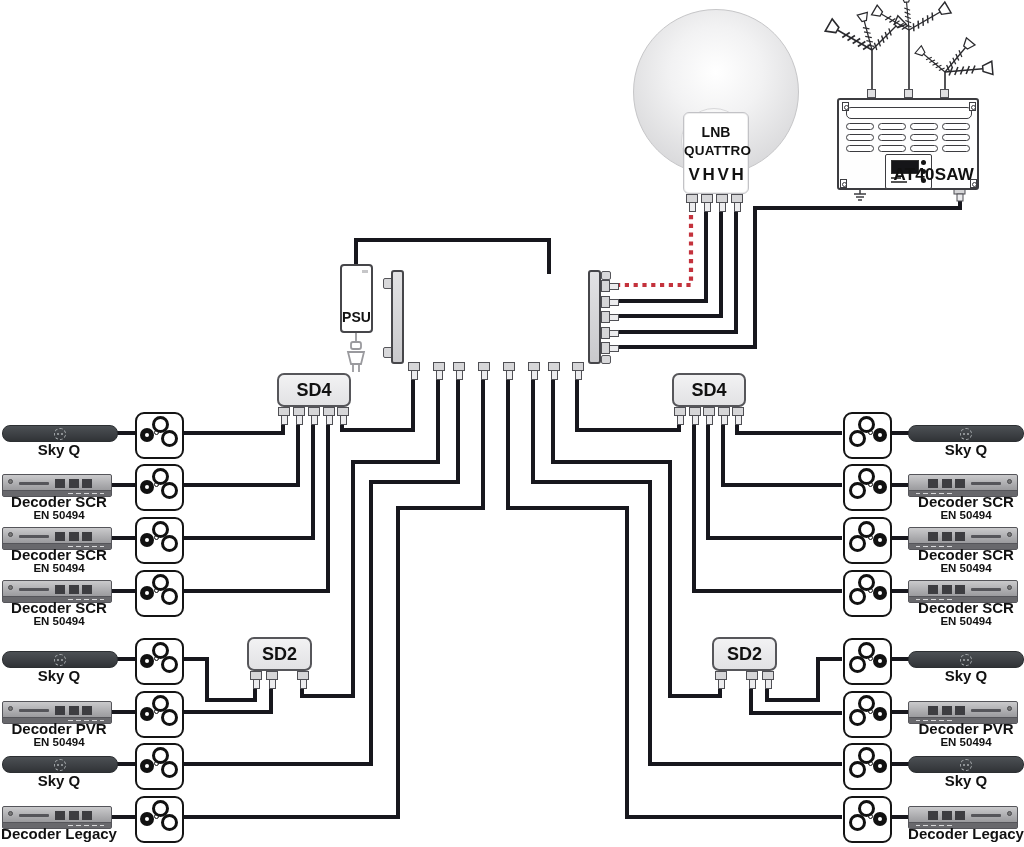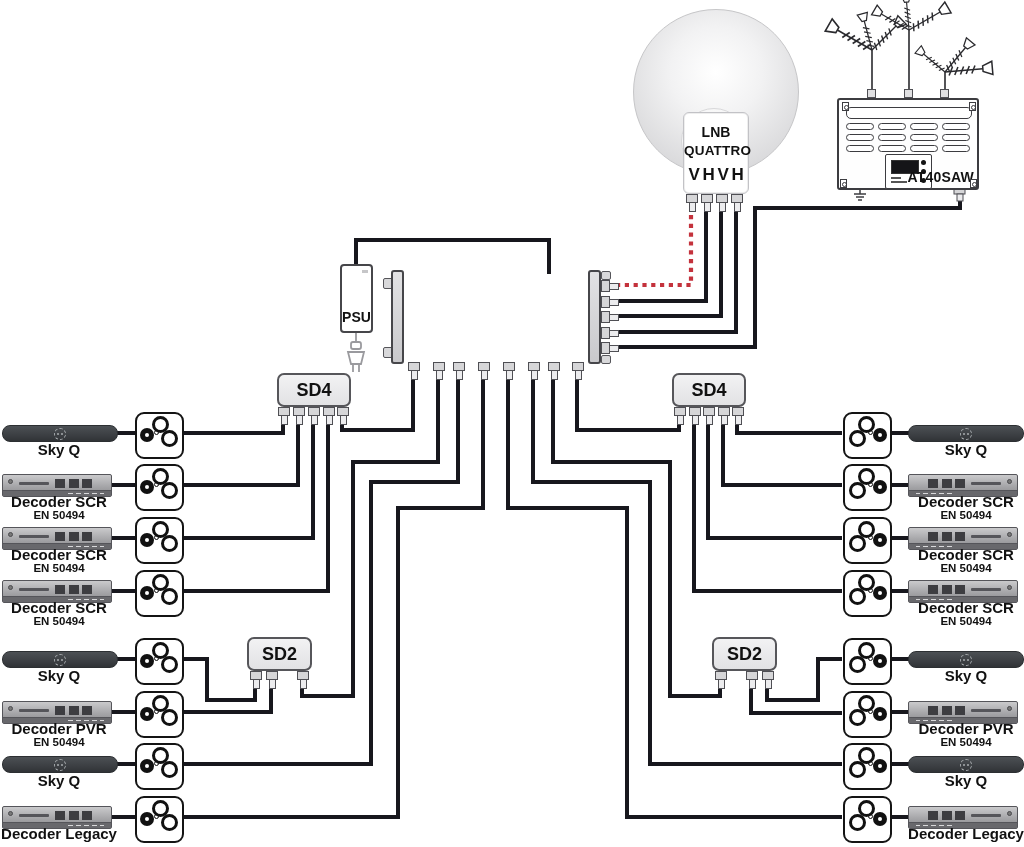--- a/index.html
+++ b/index.html
@@ -50,21 +50,21 @@
 
   
   .amp{background:#fefefe;border:2px solid #3c3c40;border-radius:3px;}
   .amp .slotwide{position:absolute;left:7px;top:7px;width:124px;height:10px;border:1.5px solid #3c3c40;border-radius:5px;background:#fff;}
   .amp .vrow{position:absolute;left:7px;height:7px;display:flex;gap:4px;}
   .amp .vrow i{display:block;width:28px;height:7px;border:1.2px solid #3c3c40;border-radius:3.5px;background:#fff;box-sizing:border-box;}
   .amp .panel{position:absolute;left:46px;top:54px;width:45px;height:33px;border:1.5px solid #3c3c40;border-radius:2px;background:#fff;}
   .amp .lcd{position:absolute;left:5px;top:5px;width:26px;height:12px;background:#151518;border:1px solid #333;}
   .amp .btn{position:absolute;left:35px;width:5px;height:5px;border-radius:50%;background:#141414;}
   .amp .micro{position:absolute;left:5px;width:10px;height:1.5px;background:#555;}
-  .amp .brand{position:absolute;right:3px;bottom:3px;font-weight:bold;font-size:14px;letter-spacing:.2px;}
+  .amp .brand{position:absolute;right:3px;bottom:3px;font-weight:bold;font-size:17px;letter-spacing:.2px;}
   .screw{position:absolute;width:7px;height:9px;border:1.3px solid #3c3c40;background:#fff;box-sizing:border-box;}
   .screw::after{content:'';position:absolute;left:1px;top:2px;width:3px;height:3px;border:1px solid #3c3c40;border-radius:50%;}
   .mastfoot{position:absolute;width:9px;height:9px;background:#e0e0e2;border:1.3px solid #4f4f54;box-sizing:border-box;z-index:2;}
 
   
   .outlet{position:absolute;width:45px;height:43px;background:#fff;border:2.6px solid #141414;border-radius:9px;z-index:2;}
   .ol-top{position:absolute;left:15px;top:2px;width:11px;height:11px;border:3px solid #111;border-radius:50%;}
   .ol-fill{position:absolute;left:3px;top:14px;width:14px;height:14px;background:#111;border-radius:50%;}
   .ol-fill::after{content:'';position:absolute;left:5px;top:5px;width:4px;height:4px;background:#fff;border-radius:50%;}
   .ol-ring2{position:absolute;left:24px;top:16px;width:11px;height:11px;border:3px solid #111;border-radius:50%;}

